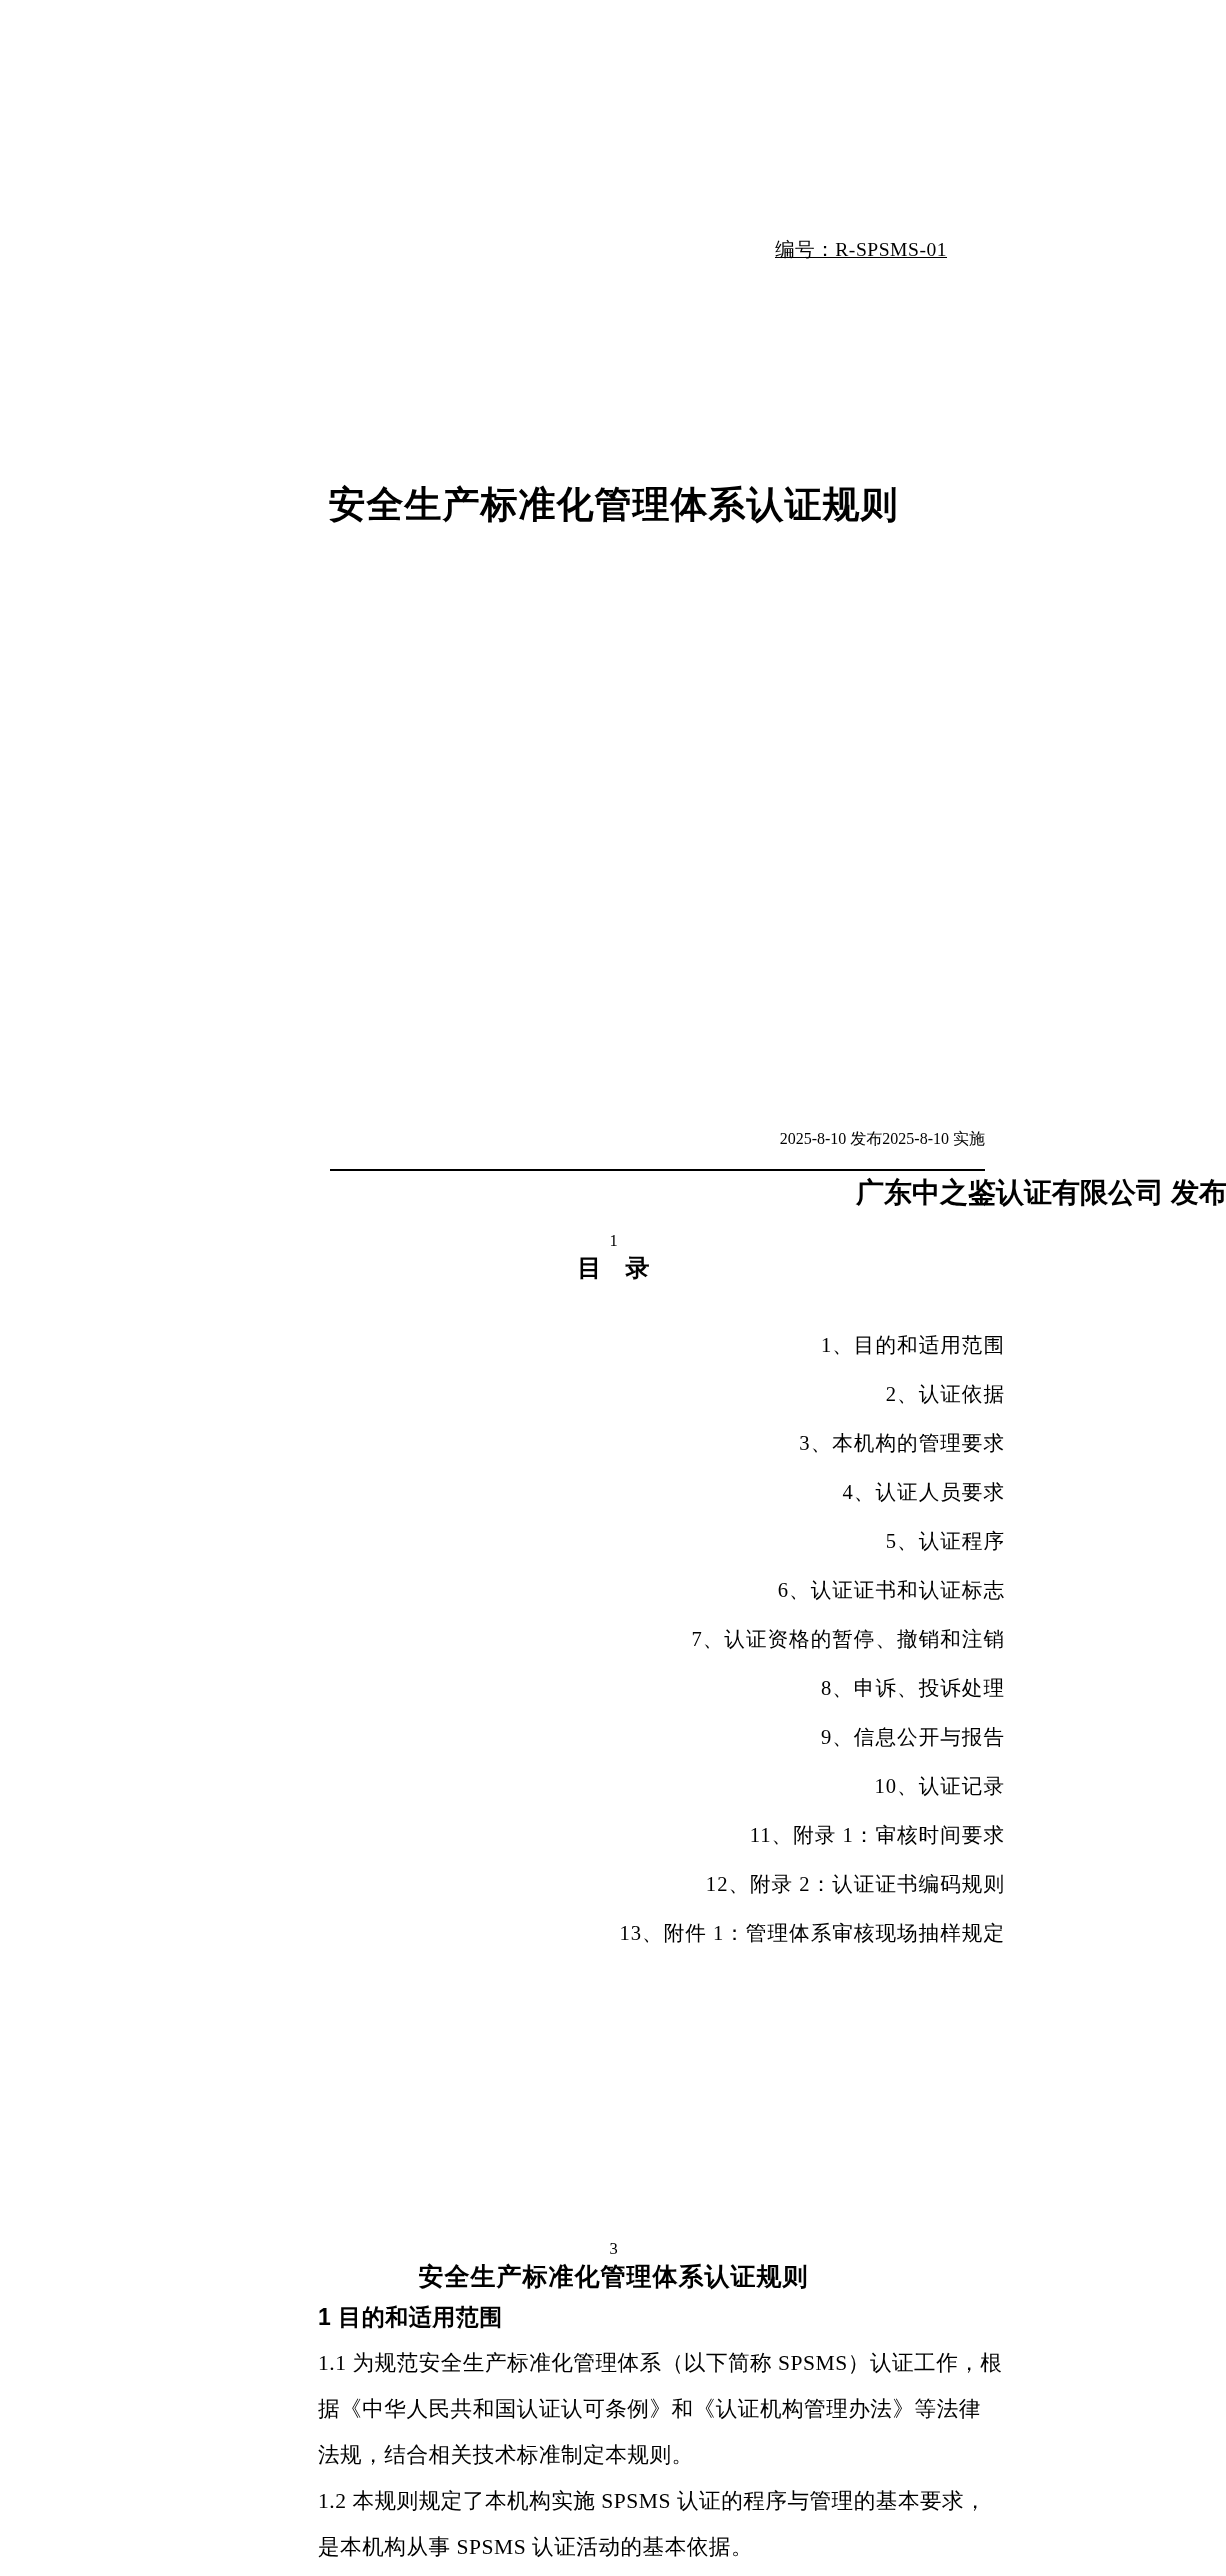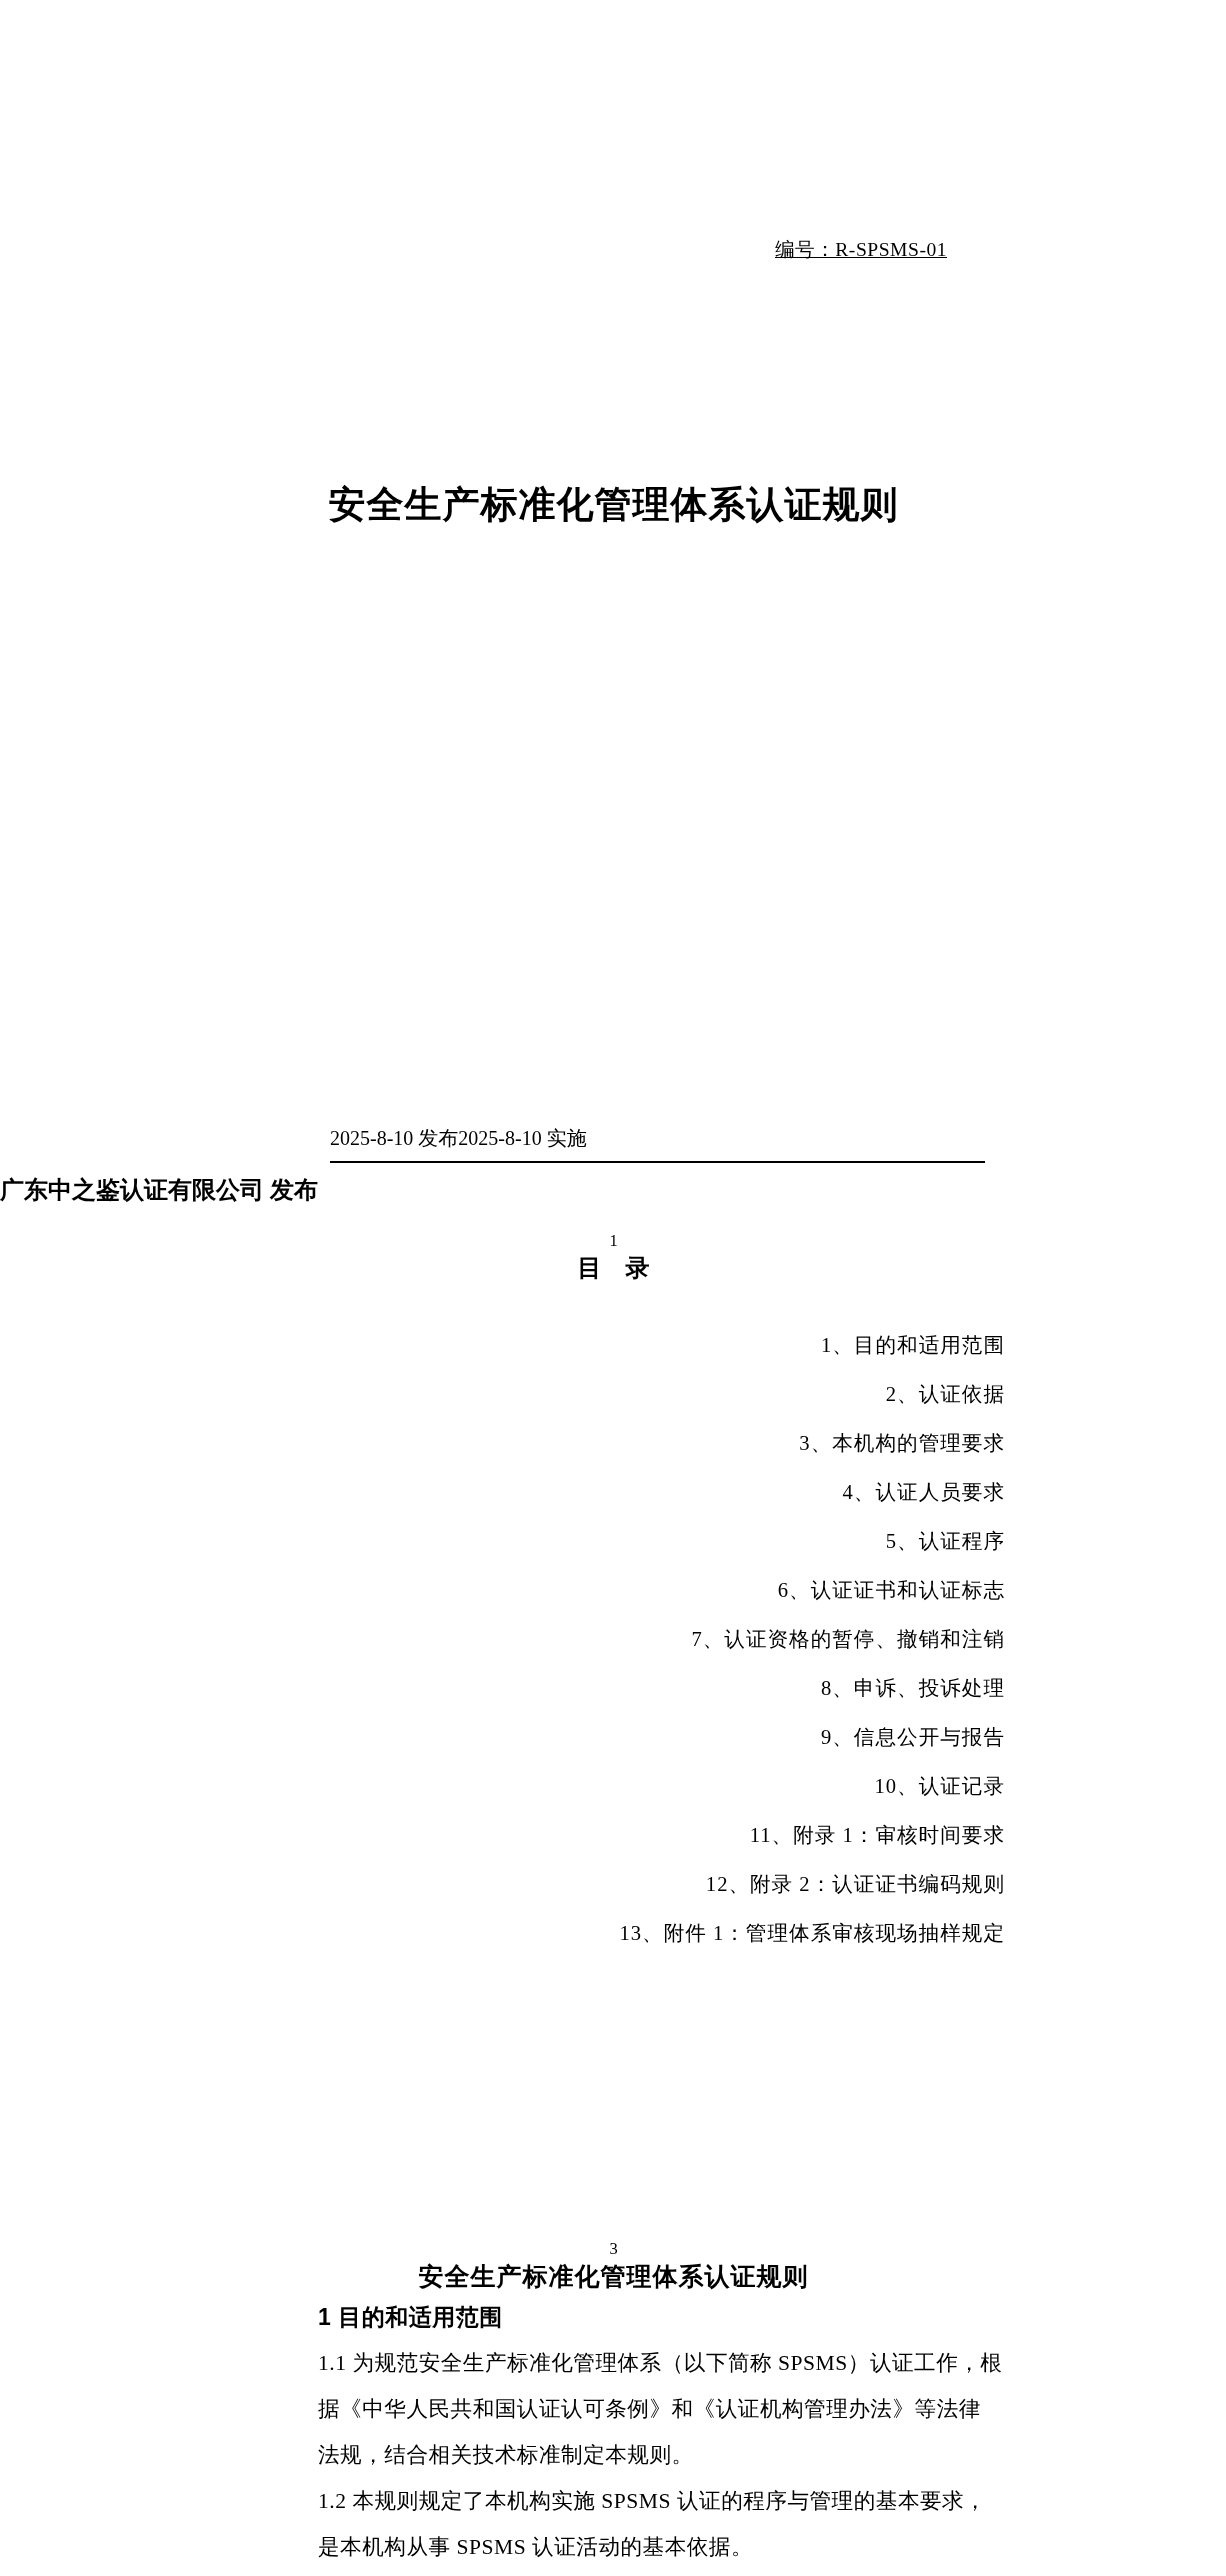--- a/index.html
+++ b/index.html
@@ -20,28 +20,28 @@
     position:absolute; top:480px; left:0; width:100%;
     margin:0; text-align:center;
     font-size:37px; font-weight:bold; letter-spacing:1px; white-space:nowrap;
   }
   .version{
     position:absolute; top:596px; left:0; width:100%;
     text-align:center; font-size:20.6px; font-weight:bold; white-space:nowrap;
   }
   .dates-row{
     position:absolute; top:1126px; left:330px; width:655px;
-    display:flex; justify-content:flex-start;
-    font-size:20px; line-height:25px;
-    padding-bottom:10px; border-bottom:2.6px solid #000;
+    display:flex; justify-content:flex-end;
+    font-size:16px; line-height:25px;
+    padding-bottom:18px; border-bottom:2.6px solid #000;
     white-space:nowrap;
   }
   .publisher{
     position:absolute; top:1174px; left:0; width:100%;
-    text-align:left; font-size:24px; font-weight:bold; white-space:nowrap;
+    text-align:right; font-size:28px; font-weight:bold; white-space:nowrap;
   }
   .pnum{
     position:absolute; left:0; width:100%;
     text-align:center; font-size:16.5px;
   }
   .pnum.p1{top:1231px;}
   .pnum.p3{top:2239px;}
   .toc-title{
     position:absolute; top:1252px; left:0; width:100%;
     text-align:center; font-size:24px; font-weight:bold; white-space:nowrap;

